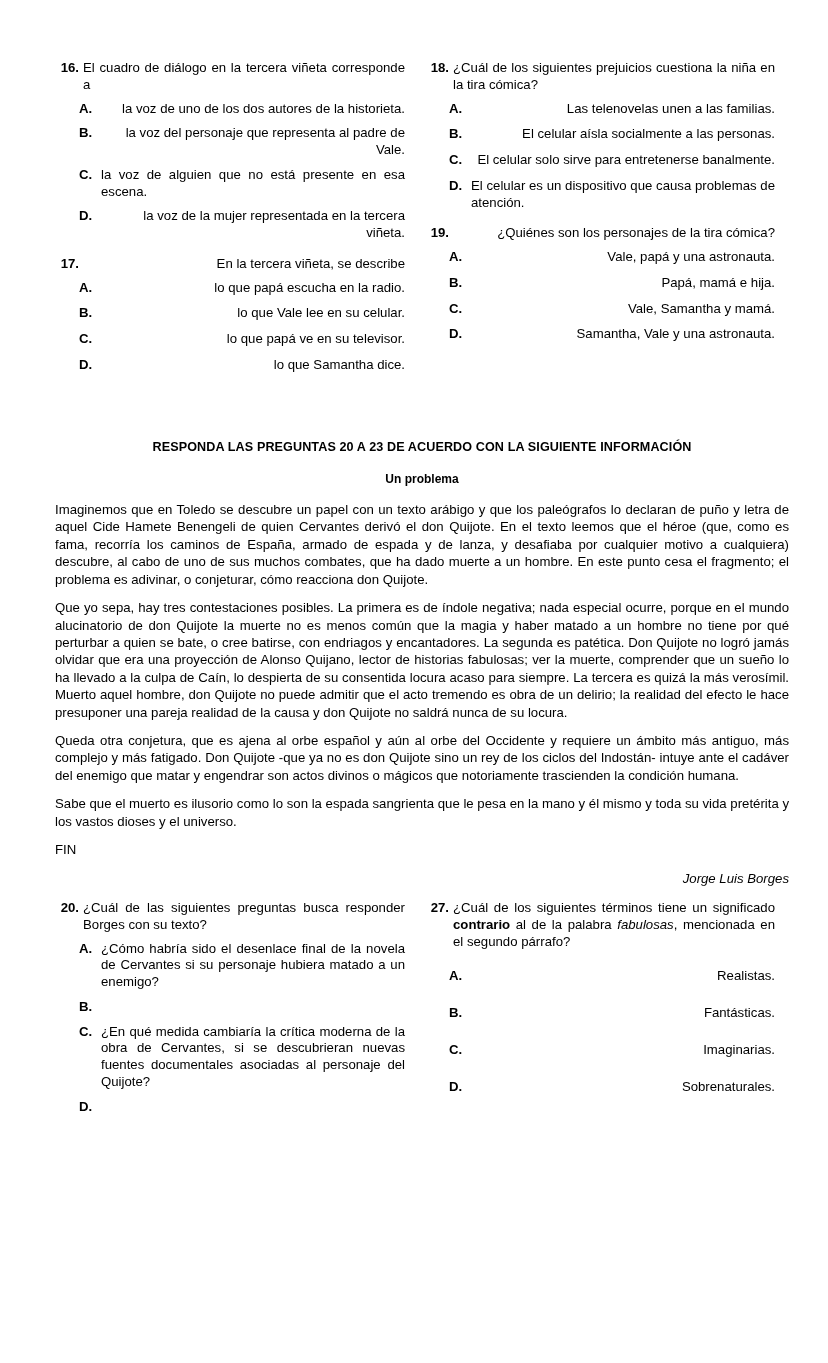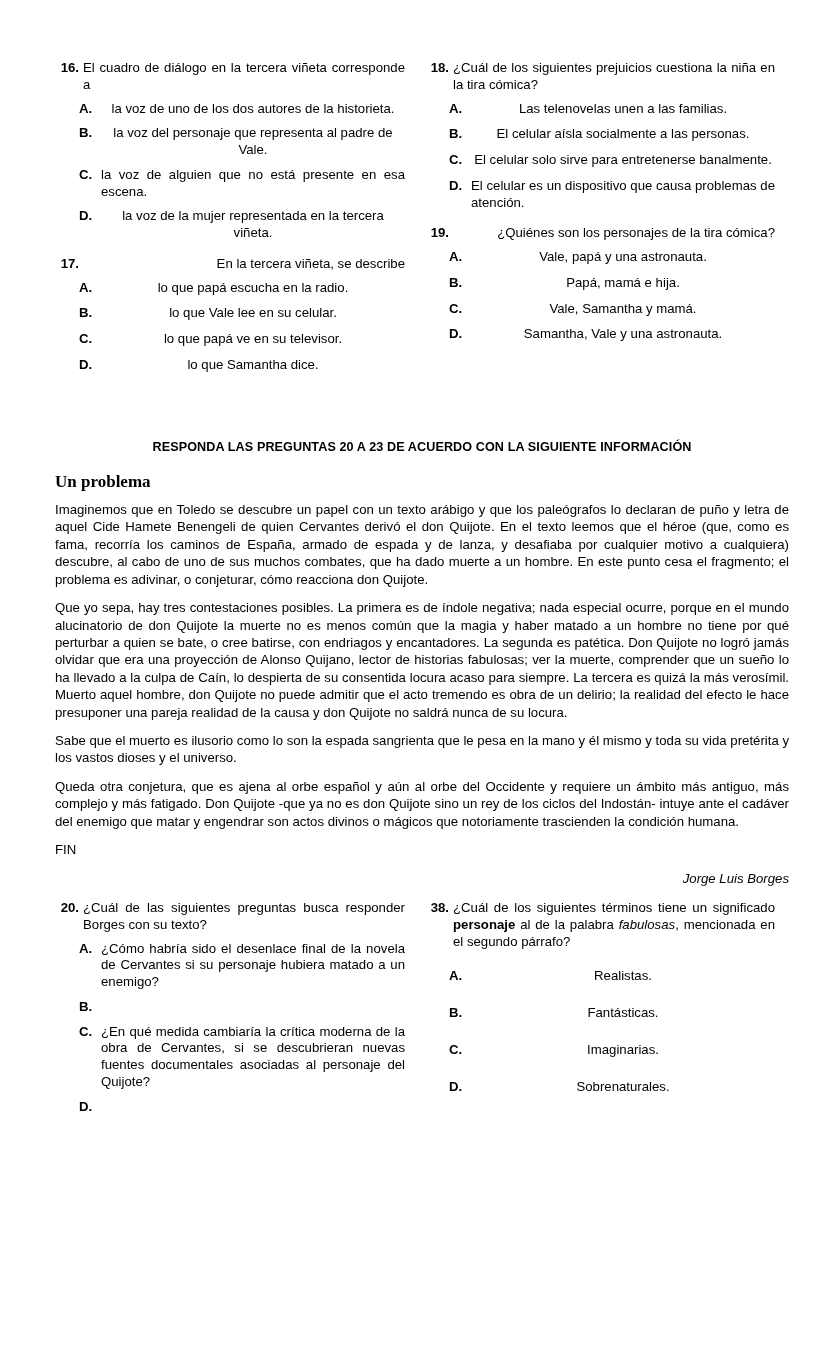--- a/index.html
+++ b/index.html
@@ -70,41 +70,41 @@
   .olet {
     font-weight: bold;
     flex: 0 0 auto;
     width: 22px;
   }
   .otext {
     flex: 1 1 auto;
     text-align: justify;
     text-justify: inter-word;
   }
-  .otext.nojust { text-align: center; }
+  .otext.nojust { text-align: right; }
   .option.wide { margin-bottom: 9px; }
   .option.airy { margin-bottom: 20px; }
 
   
   .instruction {
     position: absolute;
     left: 47px;
     width: 734px;
     text-align: center;
     font-size: 12.6px;
     font-weight: bold;
     letter-spacing: 0.1px;
   }
   .passage-title {
     position: absolute;
     left: 47px;
     width: 734px;
-    font-size: 17px;
+    text-align: center;
+    font-size: 12px;
     font-weight: bold;
-    font-family: Liberation Serif, serif;
   }
   .passage {
     position: absolute;
     left: 47px;
     width: 734px;
     font-size: 13.2px;
     line-height: 1.32;
   }
   .passage p {
     margin: 0 0 11px 0;
@@ -243,22 +243,22 @@
     </div>
   </div>
 
   <div class="instruction" style="top:440px;">RESPONDA LAS PREGUNTAS 20 A 23 DE ACUERDO CON LA SIGUIENTE INFORMACIÓN</div>
 
   <div class="passage-title" style="top:472px;">Un problema</div>
 
   <div class="passage" style="top:501px;">
     <p>Imaginemos que en Toledo se descubre un papel con un texto arábigo y que los paleógrafos lo declaran de puño y letra de aquel Cide Hamete Benengeli de quien Cervantes derivó el don Quijote. En el texto leemos que el héroe (que, como es fama, recorría los caminos de España, armado de espada y de lanza, y desafiaba por cualquier motivo a cualquiera) descubre, al cabo de uno de sus muchos combates, que ha dado muerte a un hombre. En este punto cesa el fragmento; el problema es adivinar, o conjeturar, cómo reacciona don Quijote.</p>
     <p>Que yo sepa, hay tres contestaciones posibles. La primera es de índole negativa; nada especial ocurre, porque en el mundo alucinatorio de don Quijote la muerte no es menos común que la magia y haber matado a un hombre no tiene por qué perturbar a quien se bate, o cree batirse, con endriagos y encantadores. La segunda es patética. Don Quijote no logró jamás olvidar que era una proyección de Alonso Quijano, lector de historias fabulosas; ver la muerte, comprender que un sueño lo ha llevado a la culpa de Caín, lo despierta de su consentida locura acaso para siempre. La tercera es quizá la más verosímil. Muerto aquel hombre, don Quijote no puede admitir que el acto tremendo es obra de un delirio; la realidad del efecto le hace presuponer una pareja realidad de la causa y don Quijote no saldrá nunca de su locura.</p>
+    <p>Queda otra conjetura, que es ajena al orbe español y aún al orbe del Occidente y requiere un ámbito más antiguo, más complejo y más fatigado. Don Quijote -que ya no es don Quijote sino un rey de los ciclos del Indostán- intuye ante el cadáver del enemigo que matar y engendrar son actos divinos o mágicos que notoriamente trascienden la condición humana.</p>
     <p>Sabe que el muerto es ilusorio como lo son la espada sangrienta que le pesa en la mano y él mismo y toda su vida pretérita y los vastos dioses y el universo.</p>
-    <p>Queda otra conjetura, que es ajena al orbe español y aún al orbe del Occidente y requiere un ámbito más antiguo, más complejo y más fatigado. Don Quijote -que ya no es don Quijote sino un rey de los ciclos del Indostán- intuye ante el cadáver del enemigo que matar y engendrar son actos divinos o mágicos que notoriamente trascienden la condición humana.</p>
     <p class="fin">FIN</p>
     <div class="byline">Jorge Luis Borges</div>
   </div>
 
   <div class="qgrid" style="left:47px; top:900px;">
 
     <div class="col">
       <div class="question">
         <div class="qhead">
           <span class="qnum">20.</span>
@@ -279,22 +279,22 @@
           <div class="option">
             <span class="olet">D.</span>
           </div>
         </div>
       </div>
     </div>
 
     <div class="col">
       <div class="question">
         <div class="qhead">
-          <span class="qnum">38.</span>
-          <span class="qtext"><span>¿Cuál de los siguientes términos tiene un significado </span><b class="em">personaje</b><span> al de la palabra </span><i class="em">fabulosas</i><span>, mencionada en el segundo párrafo?</span></span>
+          <span class="qnum">27.</span>
+          <span class="qtext"><span>¿Cuál de los siguientes términos tiene un significado </span><b class="em">contrario</b><span> al de la palabra </span><i class="em">fabulosas</i><span>, mencionada en el segundo párrafo?</span></span>
         </div>
         <div class="options" style="margin-top:18px;">
           <div class="option airy">
             <span class="olet">A.</span>
             <span class="otext nojust">Realistas.</span>
           </div>
           <div class="option airy">
             <span class="olet">B.</span>
             <span class="otext nojust">Fantásticas.</span>
           </div>

